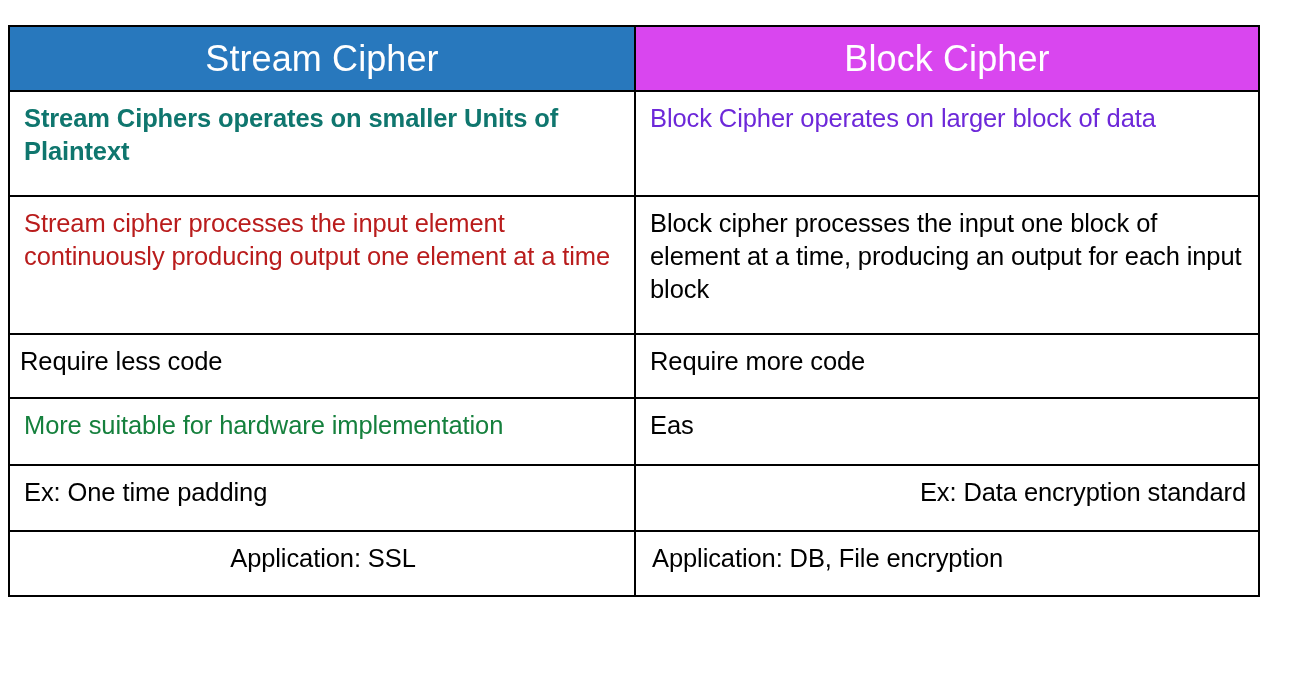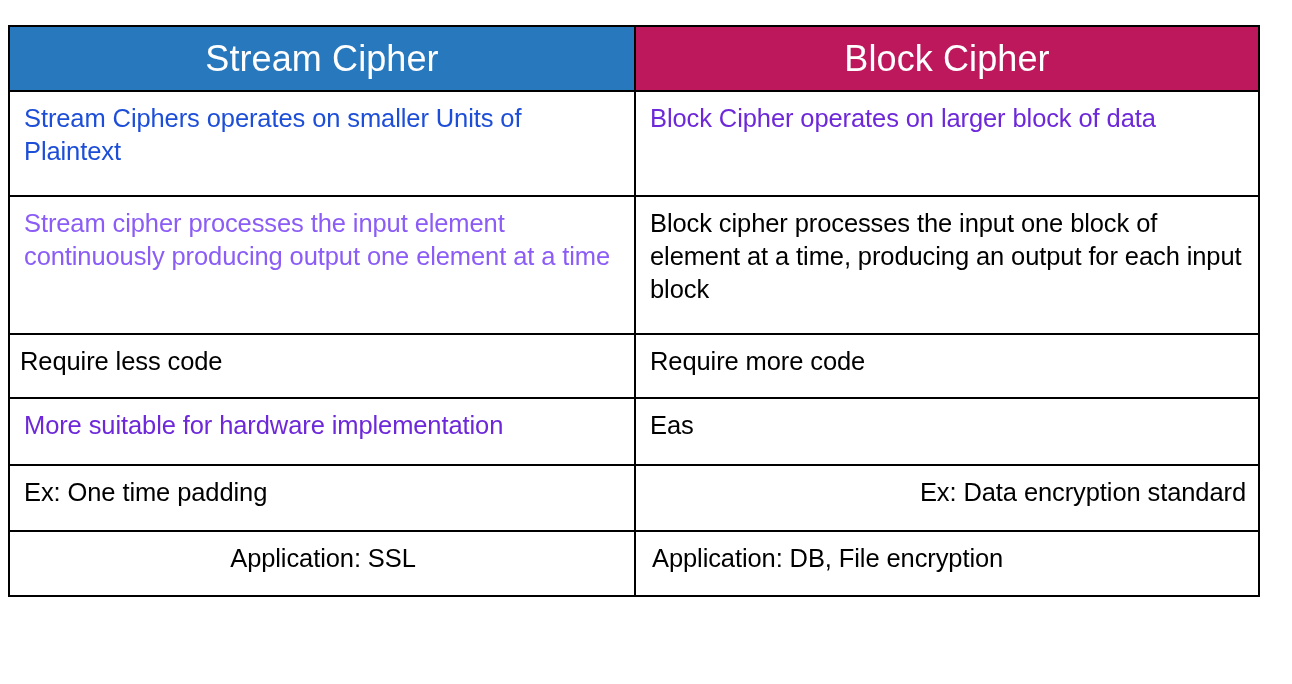--- a/index.html
+++ b/index.html
@@ -86,56 +86,56 @@
 
   <table class="comparison-table">
     <colgroup>
       <col class="col-left">
       <col class="col-right">
     </colgroup>
 
     <thead>
       <tr>
         <th style="background: rgb(40, 120, 189); color: rgb(255, 255, 255); border-color: rgb(0, 0, 0);">Stream Cipher</th>
-        <th style="background: #be185d; color: rgb(255, 255, 255); border-color: rgb(0, 0, 0);">Block Cipher</th>
+        <th style="background: #d946ef; color: rgb(255, 255, 255); border-color: rgb(0, 0, 0);">Block Cipher</th>
       </tr>
     </thead>
 
     <tbody>
 
       <tr class="row-h1">
-        <td style="color: #1d4ed8; border-color: rgb(0, 0, 0);">
+        <td style="color: #0f766e; border-color: rgb(0, 0, 0); font-weight: bold;">
           <span class="cell-text">Stream Ciphers operates on smaller Units of Plaintext</span>
         </td>
         <td style="color: #6d28d9; border-color: rgb(0, 0, 0); margin-left: 8px;">
           <span class="cell-text">Block Cipher operates on larger block of data</span>
         </td>
       </tr>
 
 
       <tr class="row-h3">
-        <td style="color: #8b5cf6; border-color: rgb(0, 0, 0);">
+        <td style="color: #b91c1c; border-color: rgb(0, 0, 0);">
           <span class="cell-text">Stream cipher processes the input element continuously producing output one element at a time</span>
         </td>
         <td style="color: rgb(0, 0, 0); border-color: rgb(0, 0, 0);">
           <span class="cell-text">Block cipher processes the input one block of element at a time, producing an output for each input block</span>
         </td>
       </tr>
 
       <tr class="row-h4">
         <td style="color: rgb(0, 0, 0); border-color: rgb(0, 0, 0); padding-left: 10px;">
           <span class="cell-text">Require less code</span>
         </td>
         <td style="color: rgb(0, 0, 0); border-color: rgb(0, 0, 0);">
           <span class="cell-text">Require more code</span>
         </td>
       </tr>
 
       <tr class="row-h5">
-        <td style="color: #6d28d9; border-color: rgb(0, 0, 0);">
+        <td style="color: #15803d; border-color: rgb(0, 0, 0);">
           <span class="cell-text">More suitable for hardware implementation</span>
         </td>
         <td style="color: rgb(0, 0, 0); border-color: rgb(0, 0, 0);">
           <span class="cell-text">Eas</span>
         </td>
       </tr>
 
       <tr class="row-h6">
         <td style="color: rgb(0, 0, 0); border-color: rgb(0, 0, 0);">
           <span class="cell-text">Ex: One time padding</span>

